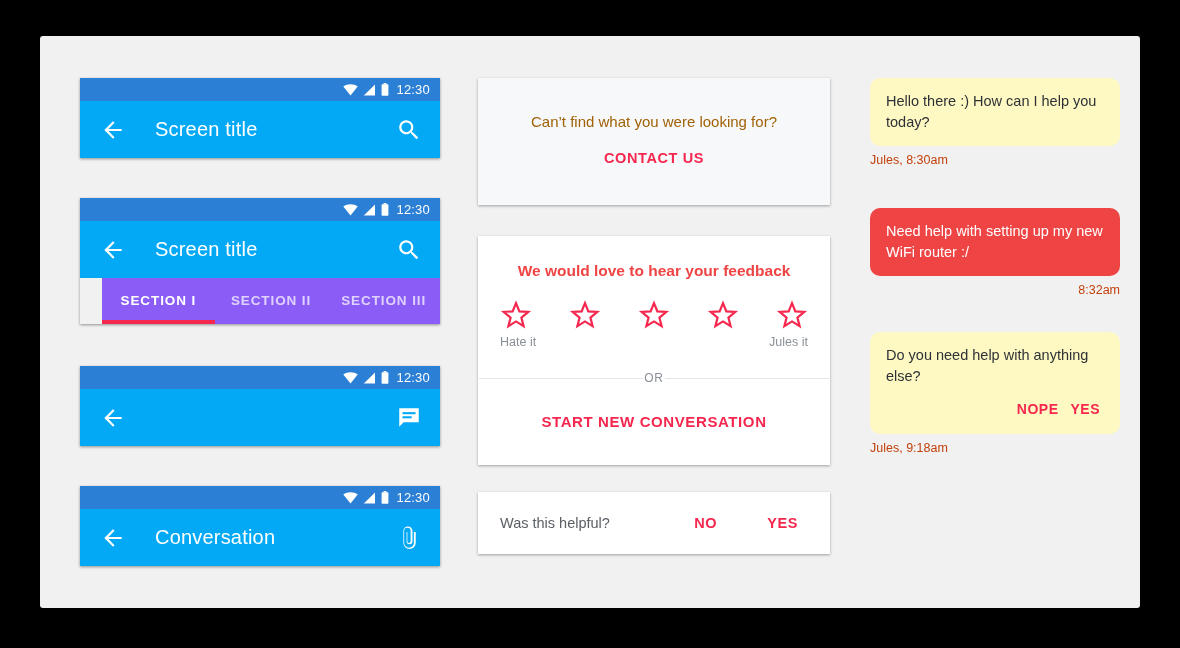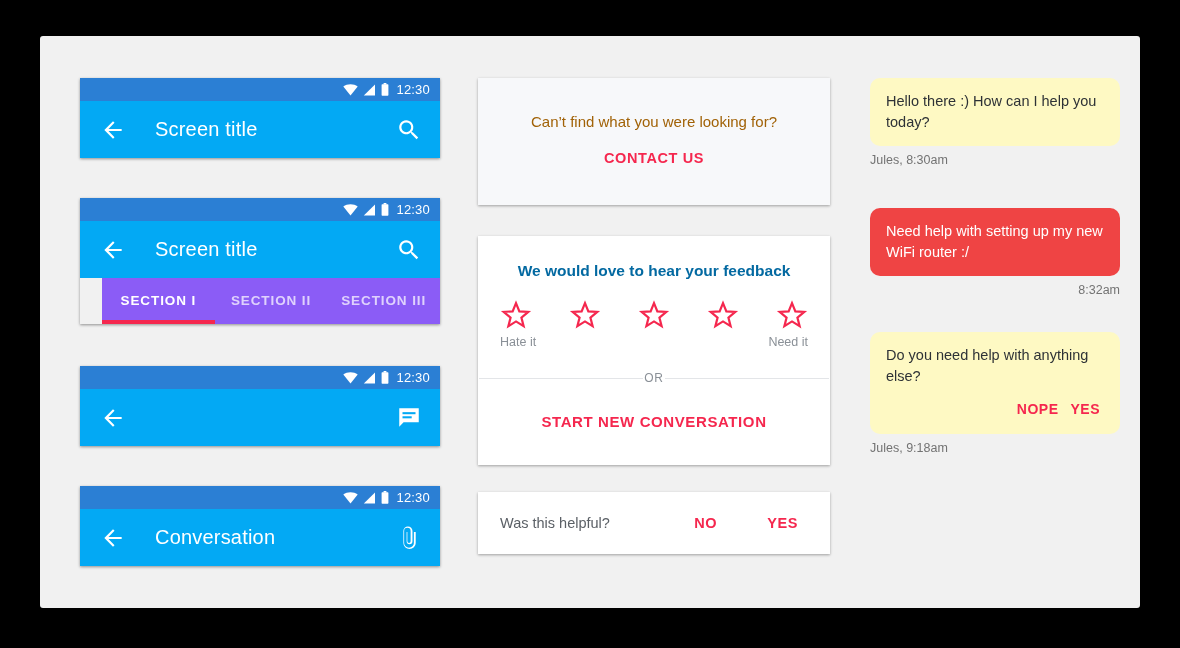--- a/index.html
+++ b/index.html
@@ -83,21 +83,21 @@
 
   .prompt-text {
     color: #a16207; font-size: 15px; line-height: 1.3;
   }
   .link-btn {
     color: #f5274e; font-size: 14.5px; font-weight: 700;
     letter-spacing: .6px; cursor: pointer; display: inline-block;
   }
 
   .fb-title {
-    color: #0369a1; font-size: 15.5px; font-weight: 700; text-align: center;
+    color: #ef4444; font-size: 15.5px; font-weight: 700; text-align: center;
   }
   .stars {
     display: flex; justify-content: space-between;
     padding: 0 22px; margin-top: 20px;
   }
   .star { cursor: pointer; }
   .star-labels {
     display: flex; justify-content: space-between;
     padding: 0 22px; margin-top: 4px;
   }
@@ -120,21 +120,21 @@
   
   .chat-row { position: absolute; left: 0; width: 250px; }
   .bubble {
     padding: 13px 16px 14px 16px;
     border-radius: 10px;
     font-size: 14.5px; line-height: 1.42;
   }
   .bubble.them { background: #fef9c3; color: #2e3236; }
   .bubble.me   { background: #ef4444; color: #ffffff; }
   .meta {
-    color: #737373; font-size: 12.5px; margin-top: 7px;
+    color: #c2410c; font-size: 12.5px; margin-top: 7px;
   }
   .meta.right { text-align: right; }
   .bubble-actions {
     display: flex; justify-content: flex-end; gap: 12px;
     margin-top: 14px; padding-right: 4px;
   }
   .bubble-action {
     color: #f5274e; font-size: 14px; font-weight: 700;
     letter-spacing: .5px; cursor: pointer;
   }
@@ -283,21 +283,21 @@
           <svg class="star" width="32" height="31" viewBox="0 0 24 24">
               <path d="M12 2.4l2.6 6.4 6.9.4-5.3 4.4 1.7 6.7L12 16.6 6.1 20.3l1.7-6.7-5.3-4.4 6.9-.4L12 2.4z" fill="none" stroke="#f5274e" stroke-width="1.7" stroke-linejoin="miter"></path>
             </svg>
           <svg class="star" width="32" height="31" viewBox="0 0 24 24">
               <path d="M12 2.4l2.6 6.4 6.9.4-5.3 4.4 1.7 6.7L12 16.6 6.1 20.3l1.7-6.7-5.3-4.4 6.9-.4L12 2.4z" fill="none" stroke="#f5274e" stroke-width="1.7" stroke-linejoin="miter"></path>
             </svg>
         </div>
 
         <div class="star-labels">
           <span class="star-label">Hate it</span>
-          <span class="star-label">Need it</span>
+          <span class="star-label">Jules it</span>
         </div>
 
         <div class="or-row">
           <span class="or-line"></span>
           <span class="or-text">OR</span>
           <span class="or-line"></span>
         </div>
 
         <div class="card-center" style="padding:28px 0 34px;">
           <span class="link-btn" style="font-size:15px;">START NEW CONVERSATION</span>

